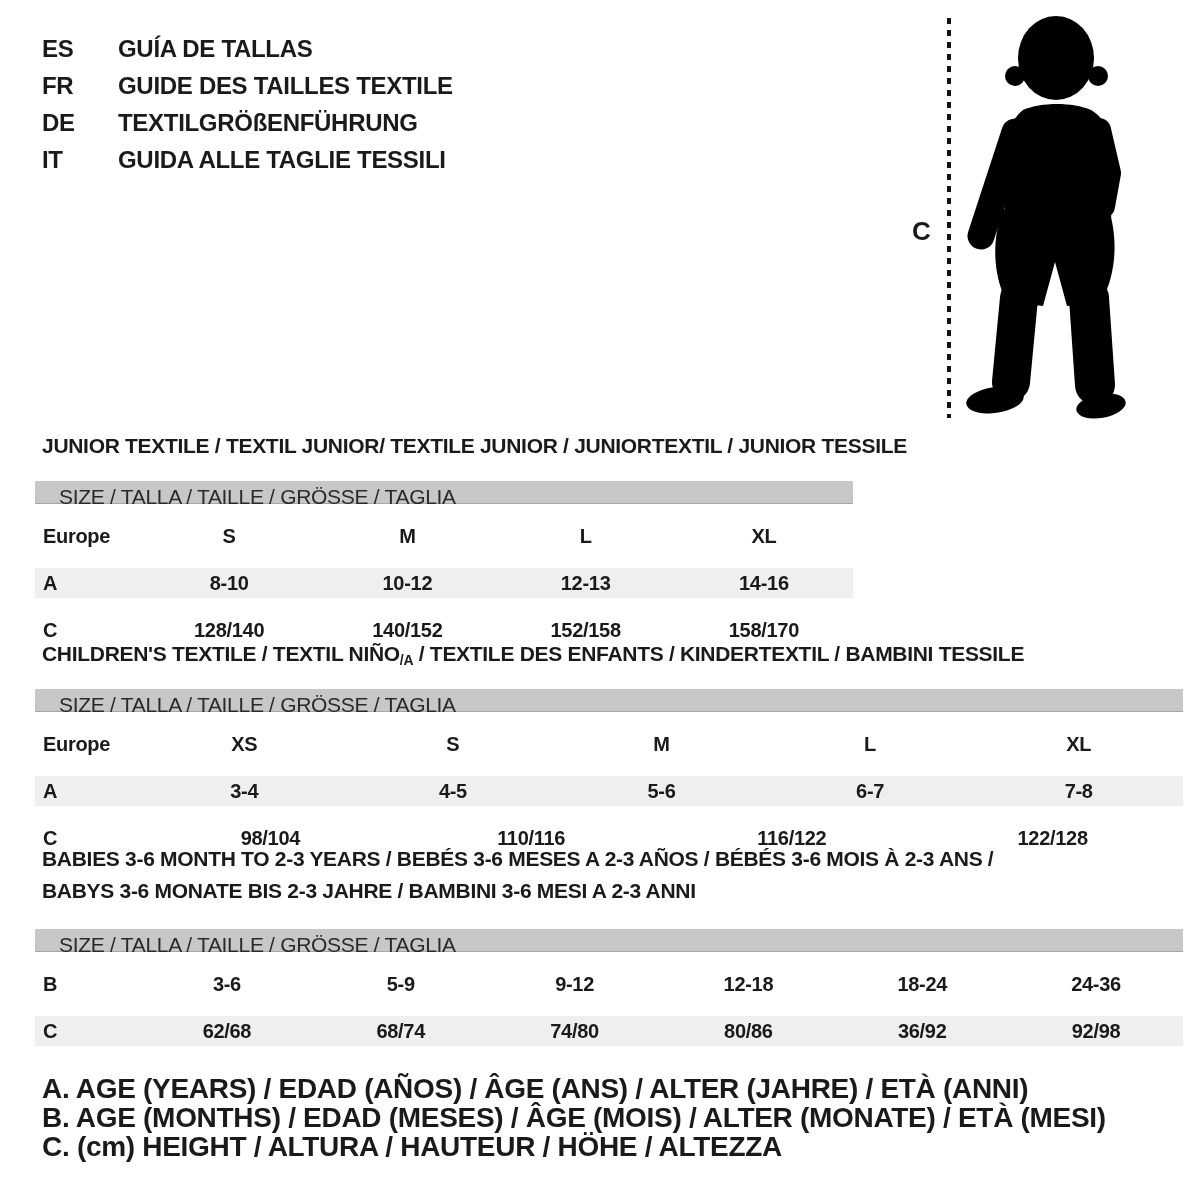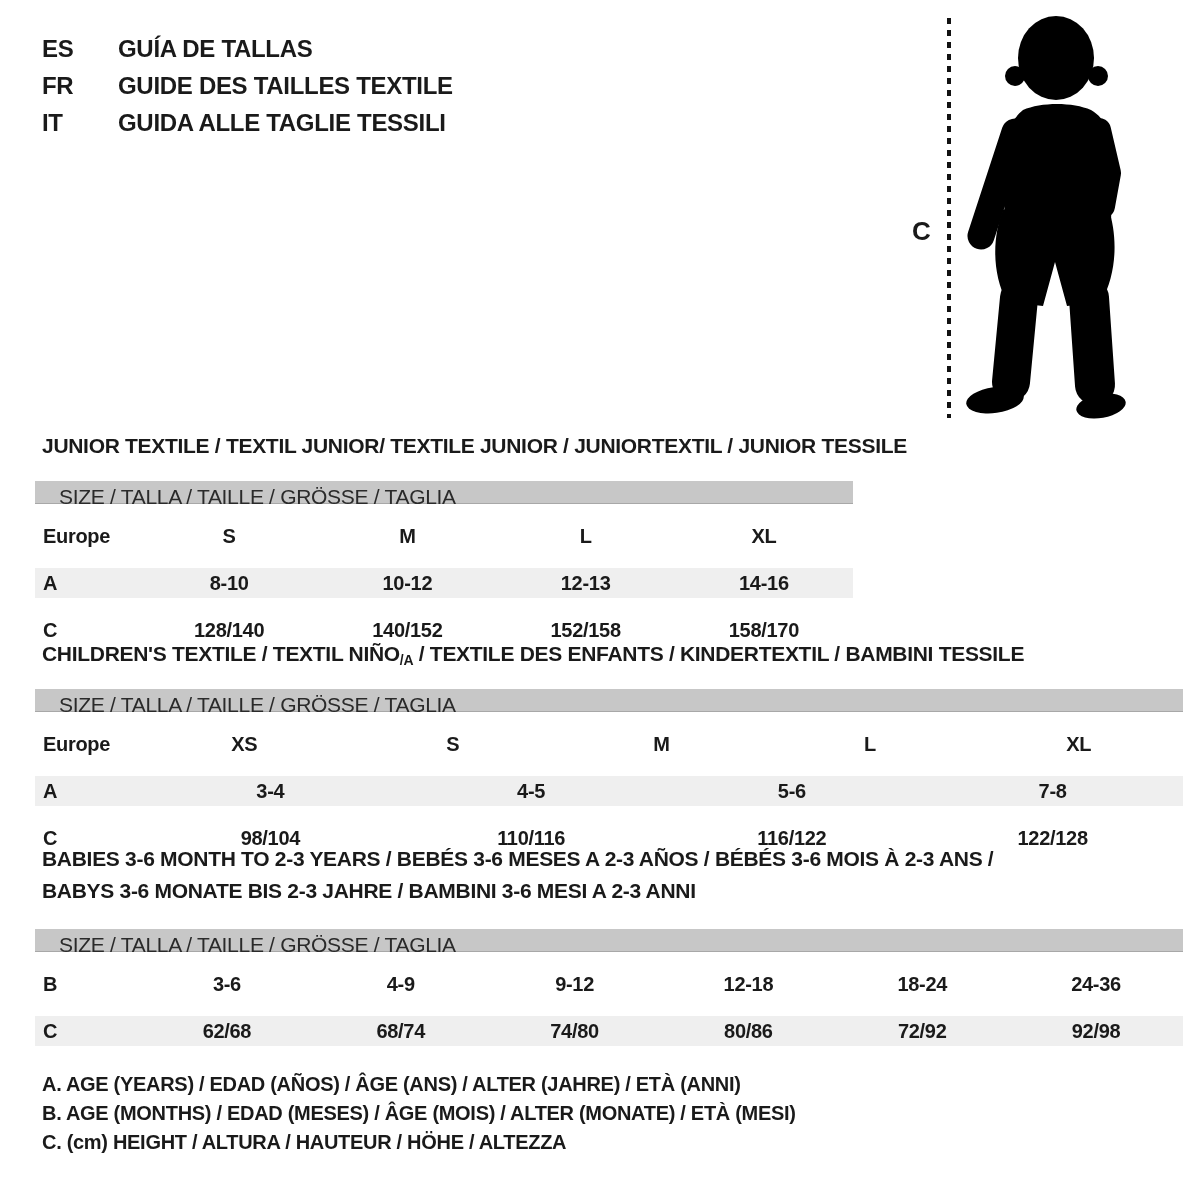--- a/index.html
+++ b/index.html
@@ -37,33 +37,37 @@
     font-size:21px;font-weight:normal;letter-spacing:-0.3px;color:#2a2a2a;
     padding-left:24px;box-sizing:border-box;
   }
   .trow{display:flex;height:30px;line-height:30px;margin-top:17px;
         font-size:20px;font-weight:bold;letter-spacing:-0.3px;}
   .trow.alt{background:#efefef;}
   .trow .rlabel{flex:0 0 105px;padding-left:8px;box-sizing:border-box;text-align:left;}
   .trow .cell{flex:1;text-align:center;}
 
   
-  .legend-line{font-size:20px;font-weight:bold;letter-spacing:-0.3px;height:29px;white-space:nowrap;}
+  .legend-line{font-size:28px;font-weight:bold;letter-spacing:-0.3px;height:29px;white-space:nowrap;}
 </style>
 </head>
 <body>
 
 <div class="abs lang-block">
   <div class="lang-row">
     <span class="lang-code">ES</span>
     <span class="lang-title">GUÍA DE TALLAS</span>
   </div>
   <div class="lang-row">
     <span class="lang-code">FR</span>
     <span class="lang-title">GUIDE DES TAILLES TEXTILE</span>
+  </div>
+  <div class="lang-row">
+    <span class="lang-code">DE</span>
+    <span class="lang-title">TEXTILGRÖßENFÜHRUNG</span>
   </div>
   <div class="lang-row">
     <span class="lang-code">IT</span>
     <span class="lang-title">GUIDA ALLE TAGLIE TESSILI</span>
   </div>
 </div>
 
 <div class="abs measure-line"></div>
 <div class="abs measure-label">C</div>
 
@@ -131,52 +135,53 @@
     <span class="cell">S</span>
     <span class="cell">M</span>
     <span class="cell">L</span>
     <span class="cell">XL</span>
   </div>
   <div class="trow alt">
     <span class="rlabel">A</span>
     <span class="cell">3-4</span>
     <span class="cell">4-5</span>
     <span class="cell">5-6</span>
+    <span class="cell">6-7</span>
     <span class="cell">7-8</span>
   </div>
   <div class="trow">
     <span class="rlabel">C</span>
     <span class="cell">98/104</span>
     <span class="cell">110/116</span>
     <span class="cell">116/122</span>
     <span class="cell">122/128</span>
   </div>
 </div>
 
 <div class="abs sec-title" style="left:42px;top:847px;">BABIES 3-6 MONTH TO 2-3 YEARS / BEBÉS 3-6 MESES A 2-3 AÑOS / BÉBÉS 3-6 MOIS À 2-3 ANS /</div>
 <div class="abs sec-title" style="left:42px;top:879px;">BABYS 3-6 MONATE BIS 2-3 JAHRE / BAMBINI 3-6 MESI A 2-3 ANNI</div>
 
 <div class="abs size-table" style="left:35px;top:929px;width:1148px;">
   <div class="thead">SIZE / TALLA / TAILLE / GRÖSSE / TAGLIA</div>
   <div class="trow">
     <span class="rlabel">B</span>
     <span class="cell">3-6</span>
-    <span class="cell">4-9</span>
+    <span class="cell">5-9</span>
     <span class="cell">9-12</span>
     <span class="cell">12-18</span>
     <span class="cell">18-24</span>
     <span class="cell">24-36</span>
   </div>
   <div class="trow alt">
     <span class="rlabel">C</span>
     <span class="cell">62/68</span>
     <span class="cell">68/74</span>
     <span class="cell">74/80</span>
     <span class="cell">80/86</span>
-    <span class="cell">72/92</span>
+    <span class="cell">36/92</span>
     <span class="cell">92/98</span>
   </div>
 </div>
 
 <div class="abs" style="left:42px;top:1073px;">
   <div class="legend-line">A. AGE (YEARS) / EDAD (AÑOS) / ÂGE (ANS) / ALTER (JAHRE) / ETÀ (ANNI)</div>
   <div class="legend-line">B. AGE (MONTHS) / EDAD (MESES) / ÂGE (MOIS) / ALTER (MONATE) / ETÀ (MESI)</div>
   <div class="legend-line">C. (cm) HEIGHT / ALTURA / HAUTEUR / HÖHE / ALTEZZA</div>
 </div>
 

